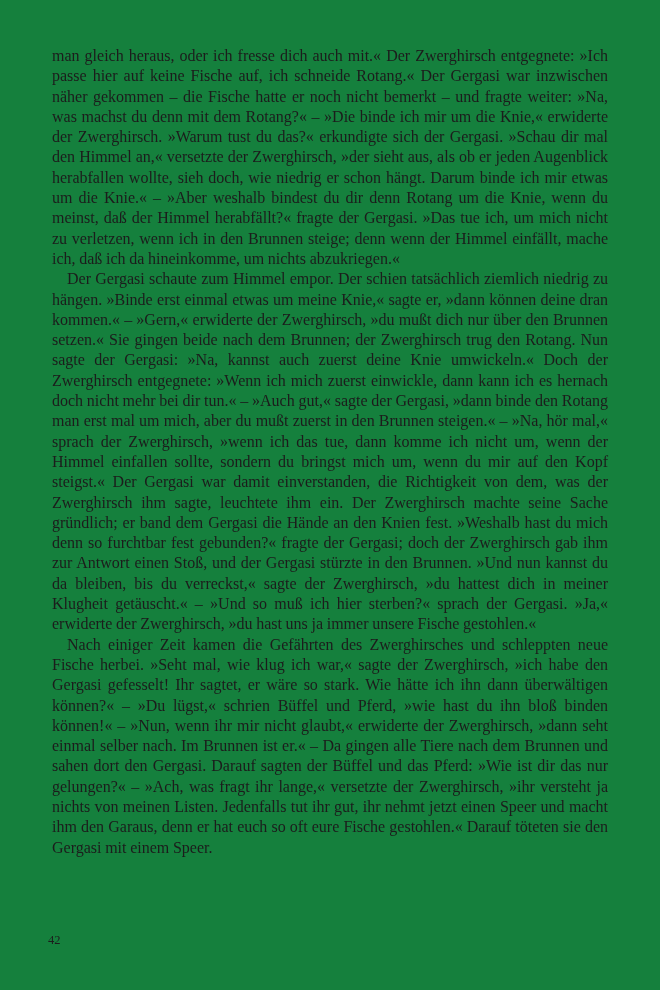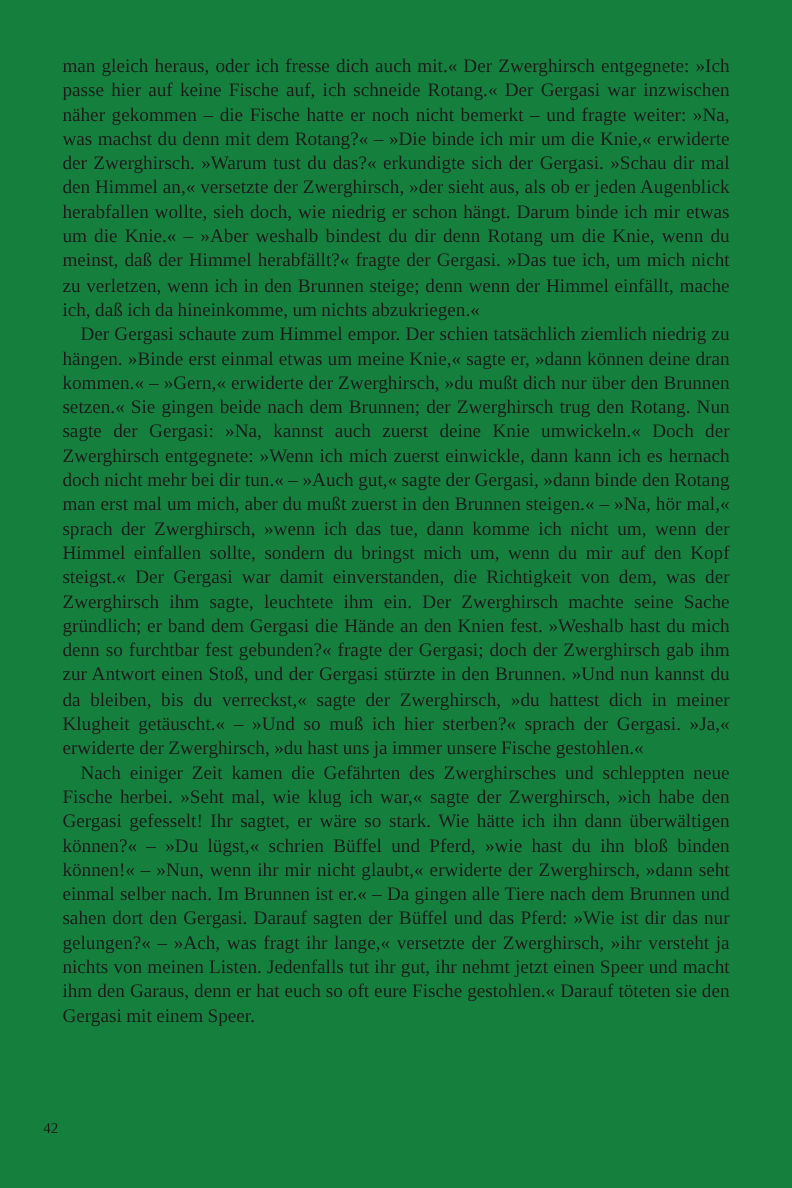--- a/index.html
+++ b/index.html
@@ -26,21 +26,21 @@
     text-align: justify;
     hyphens: auto;
     -webkit-hyphens: auto;
     word-spacing: -0.02em;
   }
   .text-block p.indent {
     text-indent: 15px;
   }
   .page-number {
     position: absolute;
-    left: 36px;
+    left: 48px;
     top: 932px;
     font-size: 12.5px;
     line-height: 16px;
     color: #1c1c1c;
     text-align: right;
   }
 </style>
 </head>
 <body>
 

